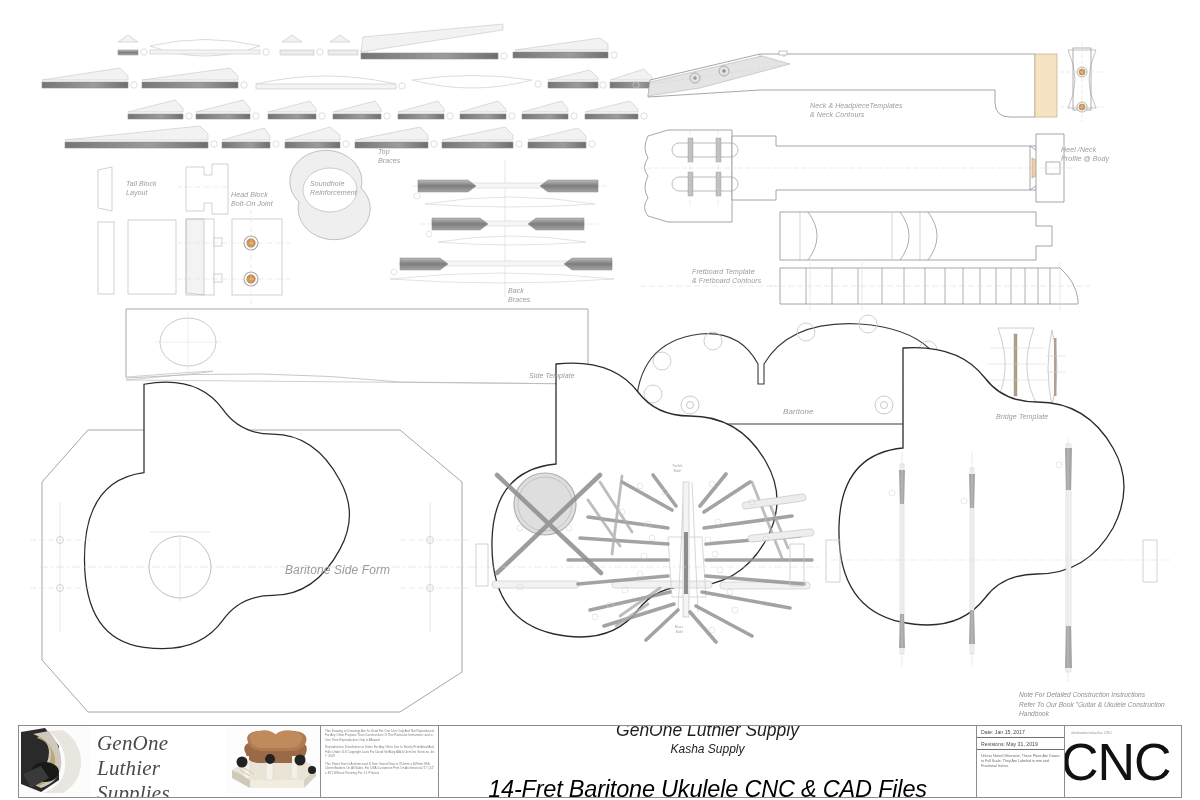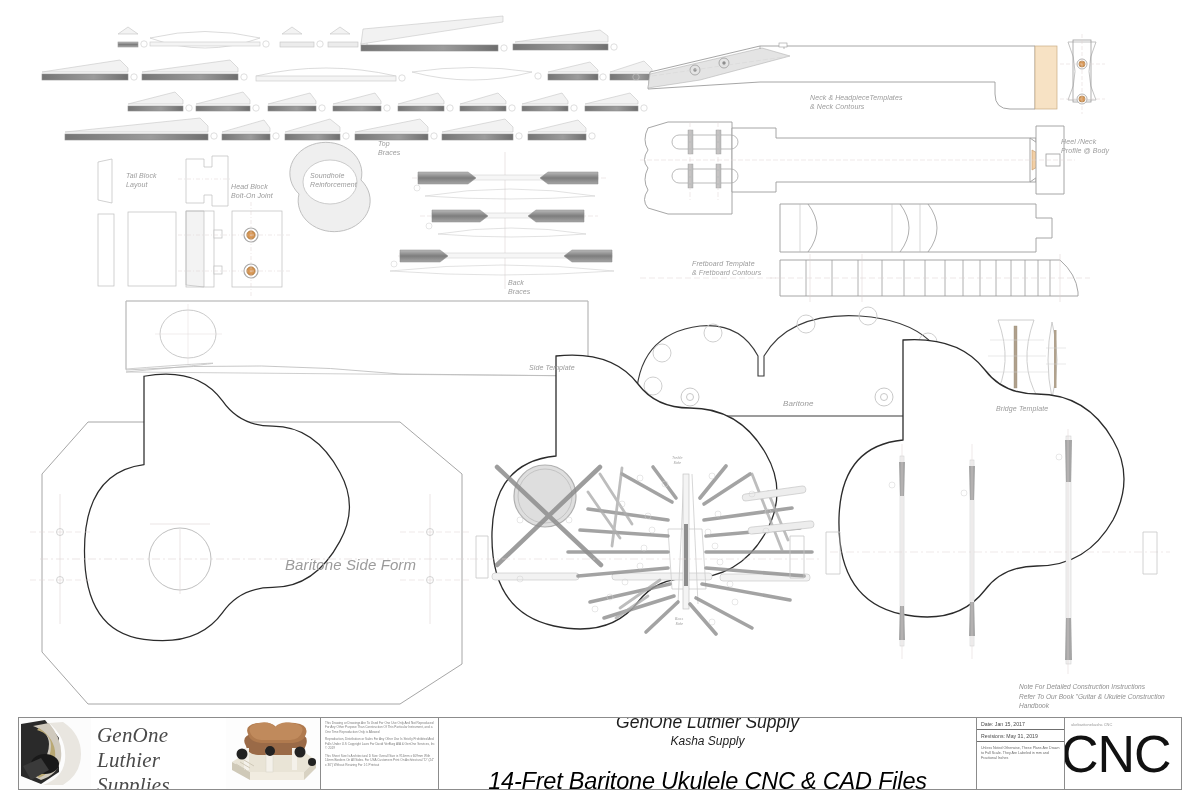--- a/index.html
+++ b/index.html
@@ -2,21 +2,21 @@
 <html><head>
 <meta charset="utf-8">
 <title>CNC CAD Plan Sheet</title>
 <style>
   html,body{margin:0;padding:0;background:#ffffff;}
   body{
     width:1200px;height:800px;overflow:hidden;position:relative;
     font-family:"Liberation Sans","DejaVu Sans",sans-serif;
     color:#9a9a9a;
   }
-  .sheet{position:absolute;left:0;top:4px;width:1200px;height:644px;background:#fff;}
+  .sheet{position:absolute;left:0;top:12px;width:1200px;height:644px;background:#fff;}
   svg{display:block;}
   .lbl{
     position:absolute;font-style:italic;font-size:7px;line-height:1.28;
     color:#9b9b9b;white-space:pre;letter-spacing:.1px;
   }
 
   
   #title-block{
     position:absolute;left:18px;top:713px;width:1164px;height:73px;
     border:1px solid #8c8c8c;background:#fff;display:flex;box-sizing:border-box;
@@ -540,21 +540,21 @@
 Reinforcement</div>
 <div class="lbl" style="left:810px;top:90px;">Neck &amp; HeadpieceTemplates
 &amp; Neck Contours</div>
 <div class="lbl" style="left:1061px;top:134px;">Heel /Neck
 Profile @ Body</div>
 <div class="lbl" style="left:692px;top:256px;">Fretboard Template
 &amp; Fretboard Contours</div>
 <div class="lbl" style="left:529px;top:360px;">Side Template</div>
 <div class="lbl" style="left:783px;top:395px;font-size:8px;">Baritone</div>
 <div class="lbl" style="left:996px;top:401px;">Bridge Template</div>
-<div class="lbl" style="left:285px;top:551px;font-size:15px;">Baritone Side Form</div>
+<div class="lbl" style="left:285px;top:551px;font-size:12px;">Baritone Side Form</div>
 <div class="lbl" style="left:672px;top:452px;font-size:3.6px;text-align:center;">Treble
 Side</div>
 <div class="lbl" style="left:675px;top:613px;font-size:3.6px;text-align:center;">Bass
 Side</div>
 
 <div id="construction-note">Note For Detailed Construction Instructions
 Refer To Our Book "Guitar &amp; Ukulele Construction
 Handbook</div>
 
 <div id="title-block">

